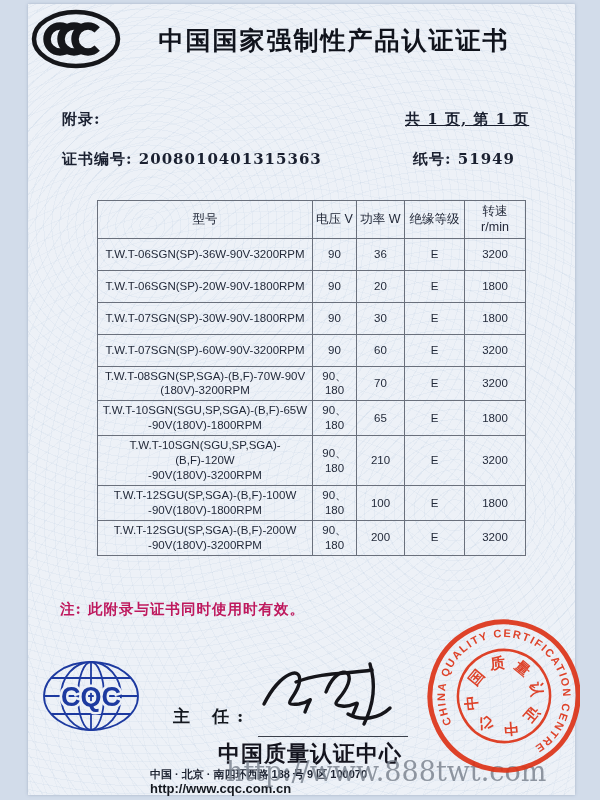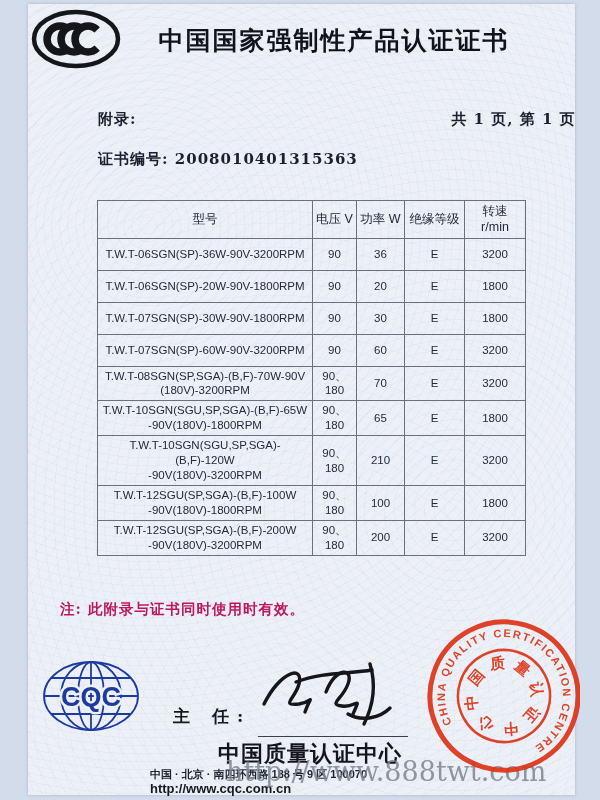--- a/index.html
+++ b/index.html
@@ -20,21 +20,21 @@
     box-shadow:0 0 3px rgba(90,110,140,.35);
   }
   .abs{position:absolute;}
   .title{
     left:138px;top:24px;width:392px;text-align:center;
     font-size:25px;font-weight:bold;color:#10131c;letter-spacing:2px;
     font-family:"Liberation Sans", sans-serif;
   }
   .meta{
     font-family:"DejaVu Serif", serif;font-weight:bold;
-    font-size:15px;color:#1a2030;letter-spacing:1px;margin-left:36px;
+    font-size:15px;color:#1a2030;letter-spacing:1px;
   }
   table.spec{
     position:absolute;left:97px;top:200px;width:428px;
     border-collapse:collapse;table-layout:fixed;
     font-size:11.5px;color:#232a3a;
   }
   table.spec col.c0{width:215px}
   table.spec col.c1{width:44px}
   table.spec col.c2{width:48px}
   table.spec col.c3{width:60px}
@@ -89,24 +89,28 @@
   <svg class="abs ccc-logo" viewBox="0 0 92 62">
     <ellipse cx="46" cy="31" rx="42" ry="27" fill="none" stroke="#15161a" stroke-width="4.5"></ellipse>
     <path d="M 39.2,21.8 A 13,13 0 1 0 39.2,40.2" fill="none" stroke="#15161a" stroke-width="7.5"></path>
     <path d="M 53.2,21.8 A 13,13 0 1 0 53.2,40.2" fill="none" stroke="#15161a" stroke-width="7.5"></path>
     <path d="M 67.2,21.8 A 13,13 0 1 0 67.2,40.2" fill="none" stroke="#15161a" stroke-width="7.5"></path>
   </svg>
 
   <div class="abs title">中国国家强制性产品认证证书</div>
 
   <div class="abs meta" style="left:62px;top:110px;">附录:</div>
-  <div class="abs meta" style="left:405px;top:110px;width:145px;text-align:center;">共 1 页, 第 1 页</div>
+  <div class="abs meta" style="left:405px;top:110px;width:145px;text-align:left;text-decoration:underline;">共 1 页, 第 1 页</div>
   <div class="abs meta" style="left:62px;top:150px;">
     <span>证书编号:</span>
     <span style="font-family:'DejaVu Serif',serif;">2008010401315363</span>
+  </div>
+  <div class="abs meta" style="left:413px;top:150px;">
+    <span>纸号:</span>
+    <span>51949</span>
   </div>
 
   <table class="spec">
     <colgroup>
         <col class="c0">
         <col class="c1">
         <col class="c2">
         <col class="c3">
         <col class="c4">
       </colgroup>

